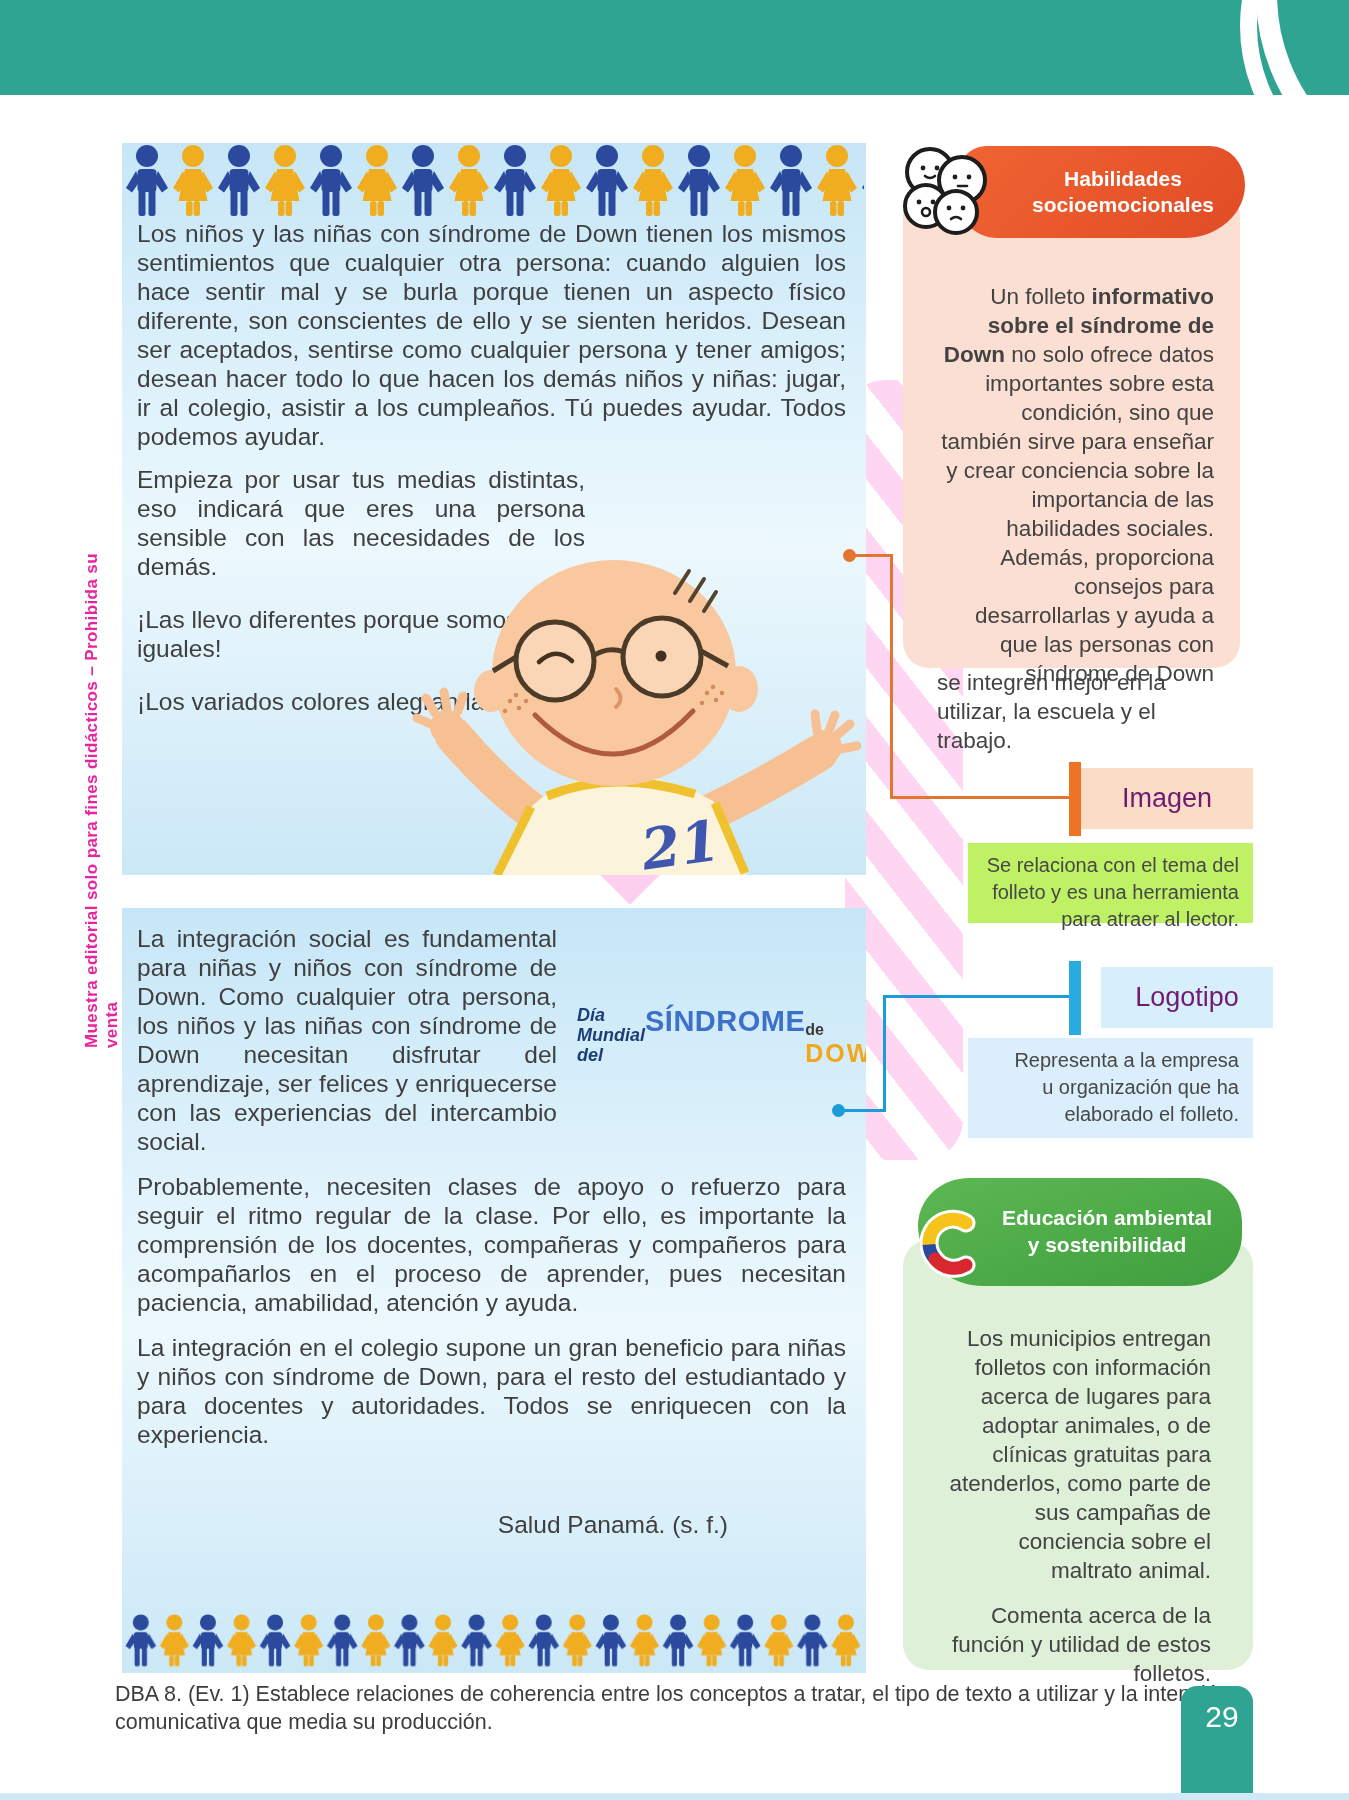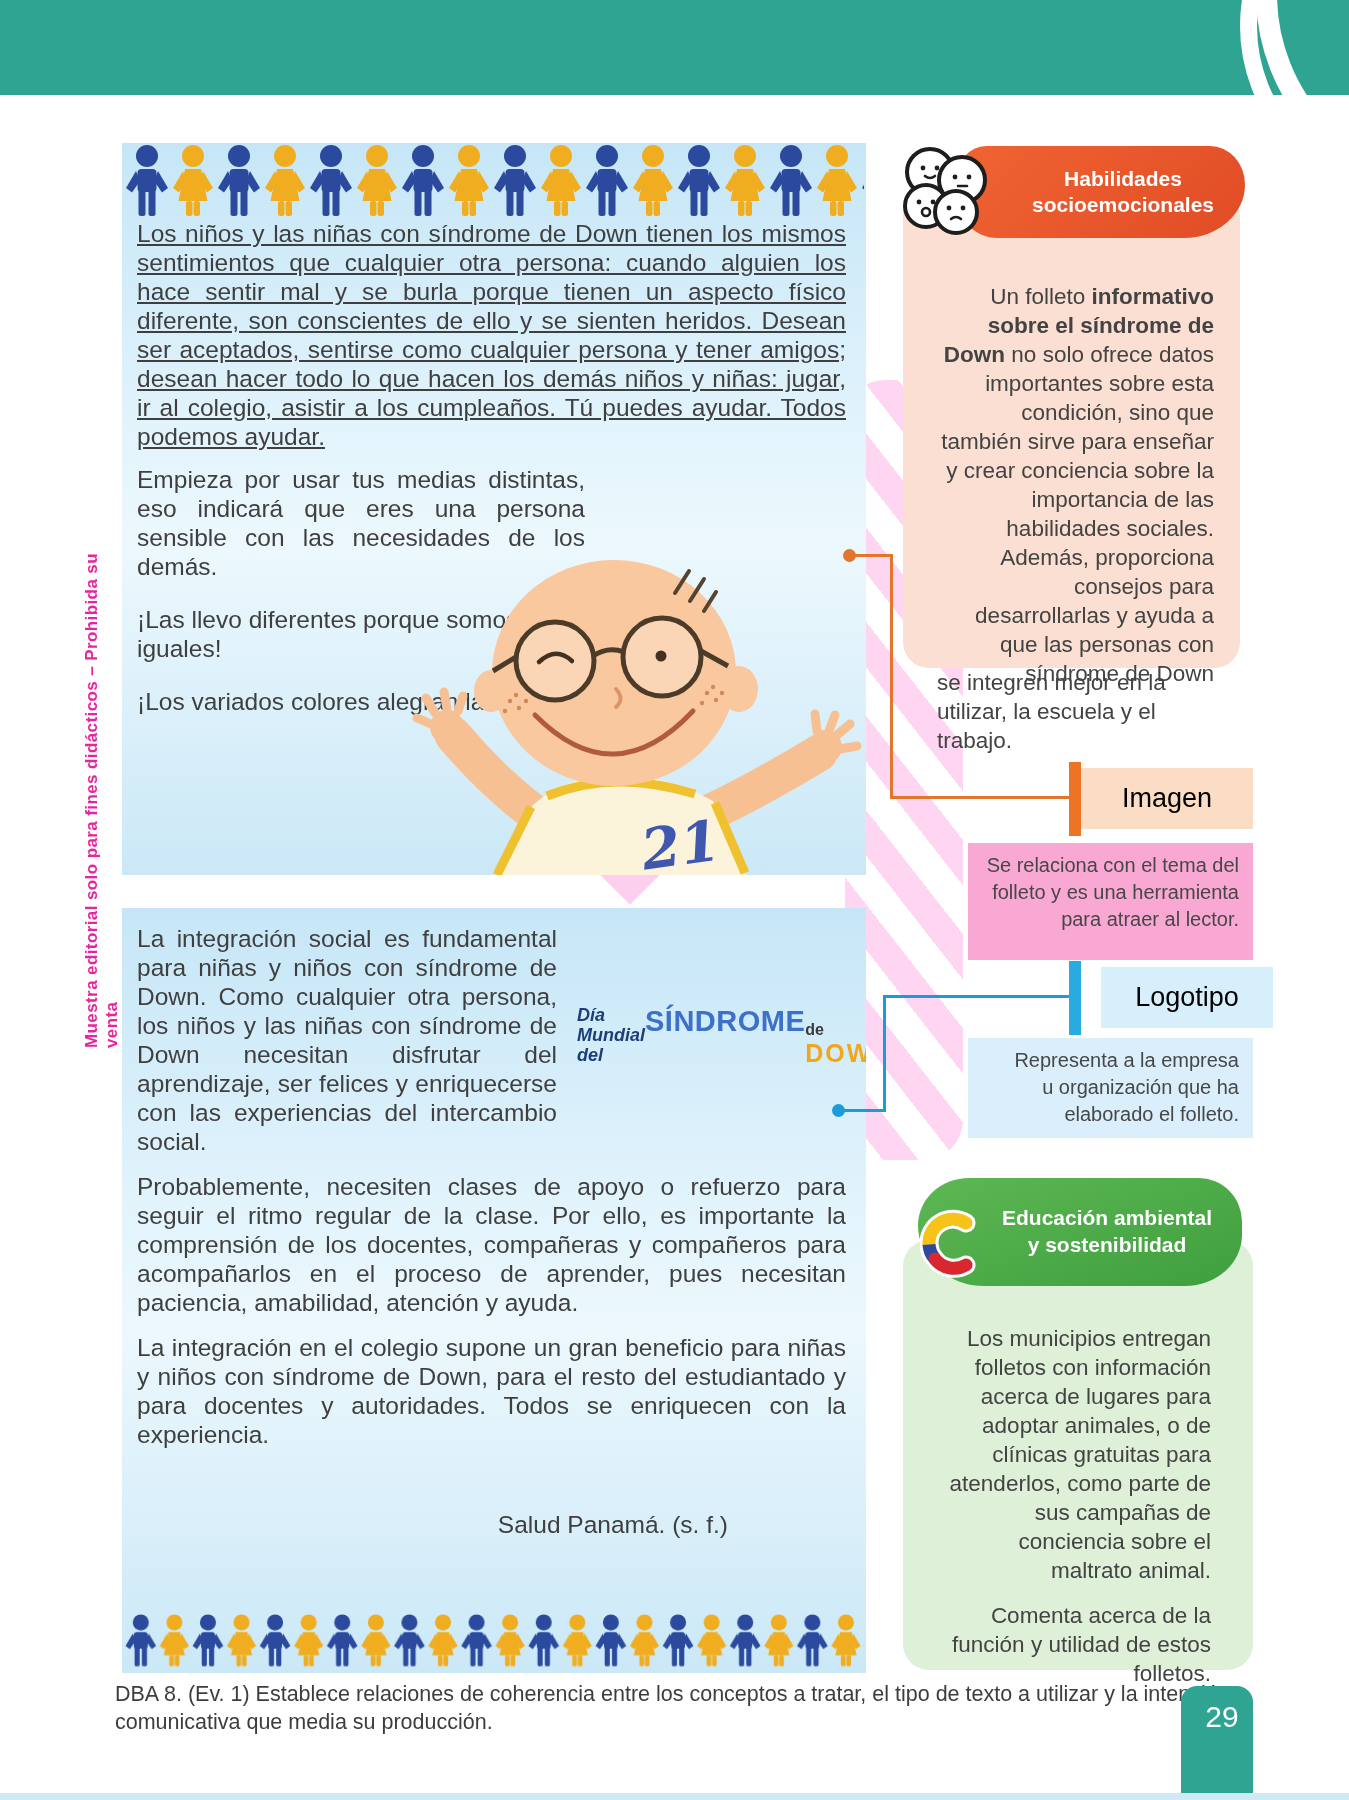--- a/index.html
+++ b/index.html
@@ -29,21 +29,21 @@
   .wm-heart:before { left:-55px; top:0; } .wm-heart:after { top:-55px; left:0; }
   
   .box { position:absolute; left:122px; width:744px; overflow:hidden;
     background:linear-gradient(180deg,#c6e6f7 0%, #e3f4fc 40%, #ecf8fd 55%, #cbe8f7 100%); }
   .box1 { top:143px; height:732px; }
   .box2 { top:908px; height:765px; }
   .doll-row-top { position:absolute; left:2px; top:0; }
   .doll-row-bottom { position:absolute; left:2px; bottom:0; }
   .box .inner { position:relative; padding:0 20px 0 15px; }
   .bodytext { font-size:24.5px; line-height:29px; color:#3f3f3f; text-align:justify; }
-  .box1 .p1 { margin-top:6px;text-decoration:underline; }
+  .box1 .p1 { margin-top:6px; }
   .box1 .p2 { margin-top:14px; width:448px; }
   .box1 .p3, .box1 .p4 { margin-top:24px; width:430px; text-align:left; }
   .illustration { position:absolute; left:273px; top:400px; }
   .box2 .heading { margin-top:14px; font-size:25.5px; font-weight:bold; color:#333; line-height:34px; }
   .logo-float { float:right; width:275px; height:182px; margin:18px 0 8px 14px; position:relative; }
   .box2 .p { margin-top:16px; }
   .attribution { margin-top:62px; text-align:right; padding-right:118px; font-size:24.5px; color:#3f3f3f; }
   .logo-wrap { display:flex; align-items:center; gap:6px; }
   .logo-text { display:flex; flex-direction:row; line-height:1.12; padding-top:26px; }
   .logo-l1 { font-size:18px; font-weight:bold; font-style:italic; color:#1c3e78; }
@@ -56,27 +56,27 @@
     color:#fff; font-weight:bold; font-size:21px; text-align:center; padding:20px 6px 0 52px; line-height:26px; }
   .hab-badge span { display:block; white-space:nowrap; }
   .faces-icon { position:absolute; left:896px; top:142px; }
   .hab-panel { position:absolute; left:903px; top:190px; width:337px; height:478px; background:#fbdfd2;
     border-radius:26px; padding:92px 26px 0 34px; }
   .sidebar-text { font-size:22.5px; line-height:29px; color:#434343;text-align:right; }
   .hab-overflow { position:absolute; left:937px; top:668px; width:290px; font-size:22.5px; line-height:29px; color:#434343; }
   .label-accent { position:absolute; width:12px; }
   .accent-imagen { left:1069px; top:762px; height:74px; background:#ee7425; }
   .accent-logo  { left:1069px; top:961px; height:74px; background:#29abe2; }
-  .label-box { position:absolute; left:1081px; width:172px; height:61px; font-size:27px; color:#000000;
+  .label-box { position:absolute; left:1081px; width:172px; height:61px; font-size:27px; color:#701a75;
     display:flex; align-items:center; justify-content:center; }
   .label-imagen { top:768px; background:#fbdcc5; }
   .label-logo { top:967px; background:#d7eefb;margin-left:20px; }
   .caption-box { position:absolute; left:968px; width:285px; text-align:right; font-size:20px; line-height:27px;
     color:#474747; padding:9px 14px; }
-  .cap-imagen { top:843px; height:117px; background:#f9a8d4; }
+  .cap-imagen { top:843px; height:80px; background:#bef264; }
   .cap-logo { top:1038px; height:100px; background:#daeffb;padding-left:31px; }
   .edu-badge { position:absolute; left:918px; top:1178px; width:324px; height:108px;
     background:linear-gradient(160deg,#5cb853,#3f9e3e); border-radius:54px 46px 60px 70px / 50px 46px 54px 64px;
     color:#fff; font-weight:bold; font-size:21px; text-align:center; padding:26px 4px 0 58px; line-height:27px; }
   .edu-badge span { display:block; white-space:nowrap; }
   .edu-icon { position:absolute; left:920px; top:1206px; }
   .edu-panel { position:absolute; left:903px; top:1240px; width:350px; height:430px; background:#def0d8;
     border-radius:26px; padding:84px 42px 0 34px; }
   .edu-panel .p2 { margin-top:16px; }
   

